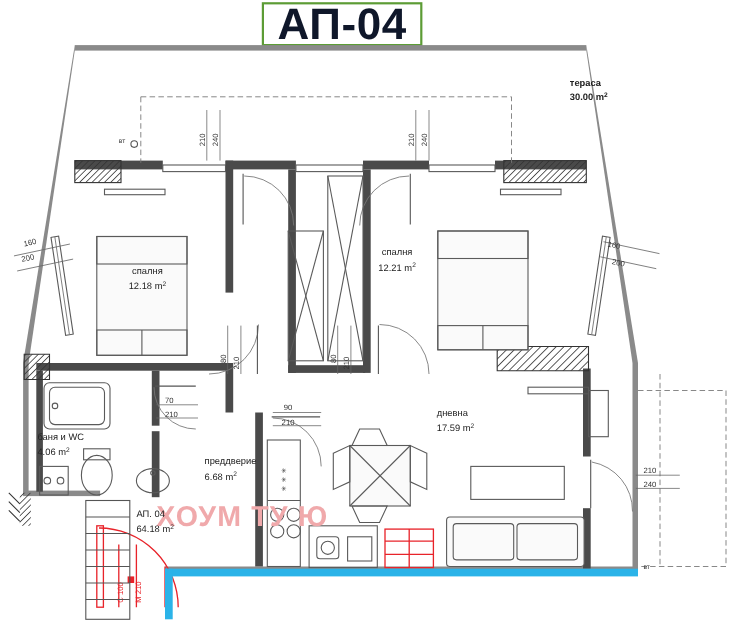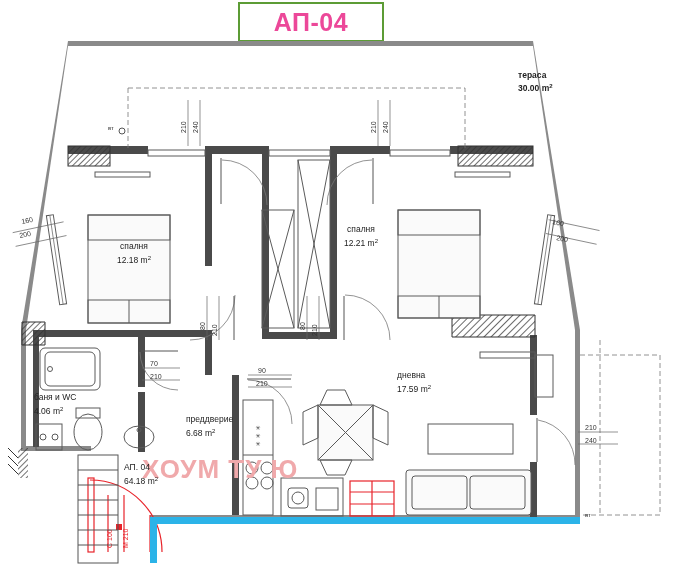--- a/index.html
+++ b/index.html
@@ -2,21 +2,21 @@
 <html><head>
 <meta charset="utf-8">
 <style>
   html,body{margin:0;padding:0;background:#ffffff;}
   body{width:676px;height:568px;overflow:hidden;
        font-family:"Liberation Sans","DejaVu Sans",sans-serif;}
   #root{position:relative;width:676px;height:568px;background:#fff;}
   #title-box{position:absolute;left:238px;top:2px;width:146px;height:40px;
       border:2px solid #5c9c35;box-sizing:border-box;display:flex;
       align-items:center;justify-content:center;}
-  #title-text{color:#ec4899;font-size:25px;font-weight:bold;letter-spacing:0.5px;
+  #title-text{color:#0f172a;font-size:40px;font-weight:bold;letter-spacing:0.5px;
       font-family:"Liberation Sans","DejaVu Sans",sans-serif;line-height:1;}
   svg{position:absolute;left:0;top:0;}
   .wall{fill:#4a4a4a;}
   .wall-l{fill:#8a8a8a;}
   .thin{fill:none;stroke:#555;stroke-width:1;}
   .vthin{fill:none;stroke:#777;stroke-width:0.8;}
   .dim{fill:none;stroke:#666;stroke-width:0.7;}
   .dash{fill:none;stroke:#777;stroke-width:0.8;stroke-dasharray:5 3;}
   .furn{fill:none;stroke:#5a5a5a;stroke-width:1;}
   .furnf{fill:#fafafa;stroke:#5a5a5a;stroke-width:1;}

